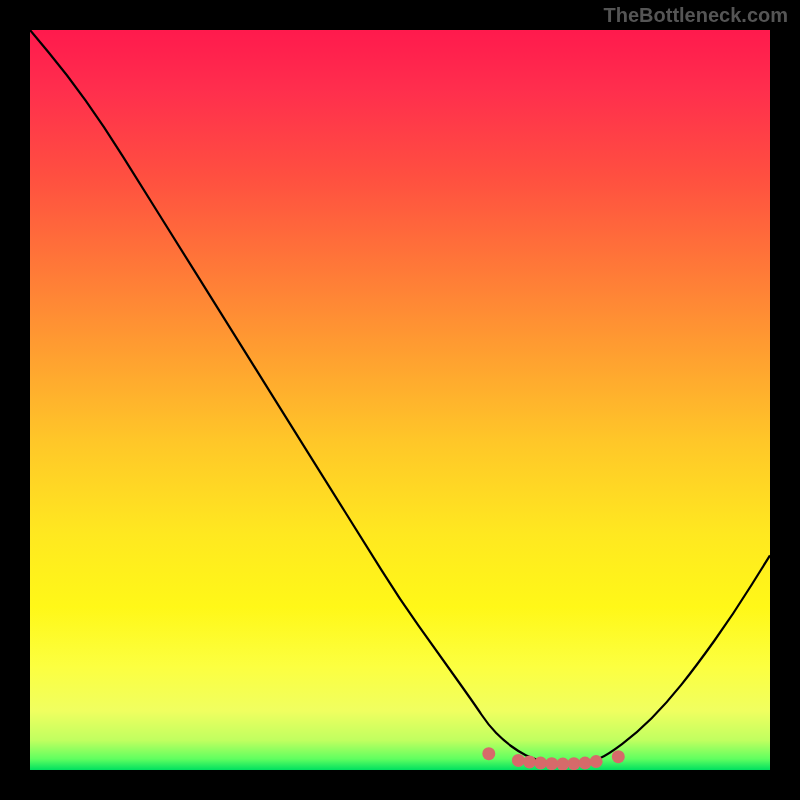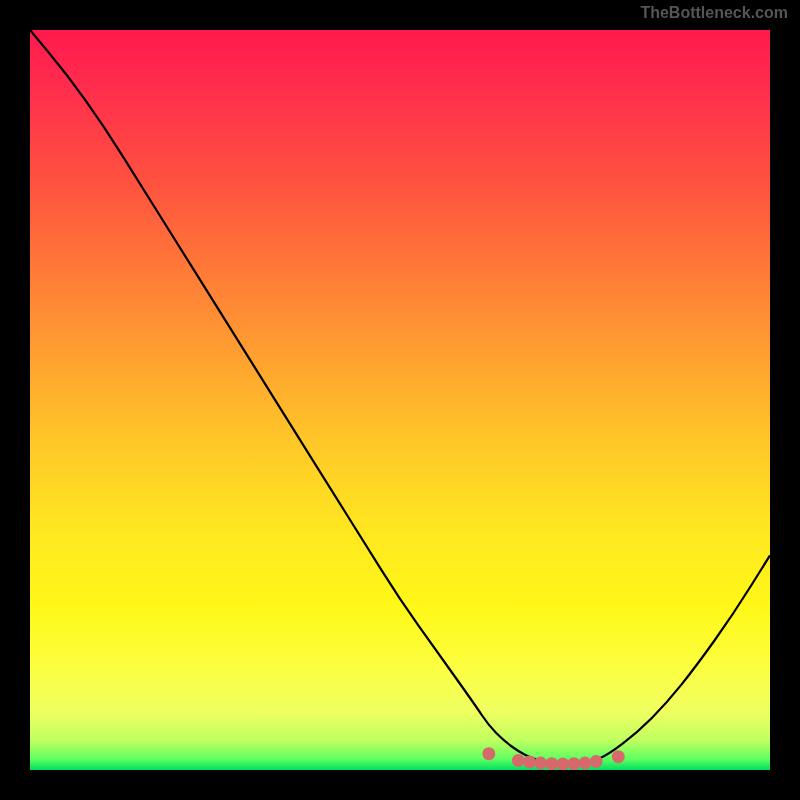--- a/index.html
+++ b/index.html
@@ -9,21 +9,21 @@
     background: #000;
     position: relative;
     font-family: Arial, sans-serif;
     overflow: hidden;
   }
   .watermark {
     position: absolute;
     top: 4px;
     right: 12px;
     color: #555;
-    font-size: 16px;
+    font-size: 20px;
     font-weight: bold;
     z-index: 10;
     text-align: right;
   }
   .chart-area {
     position: absolute;
     left: 30px;
     top: 30px;
     width: 740px;
     height: 740px;

